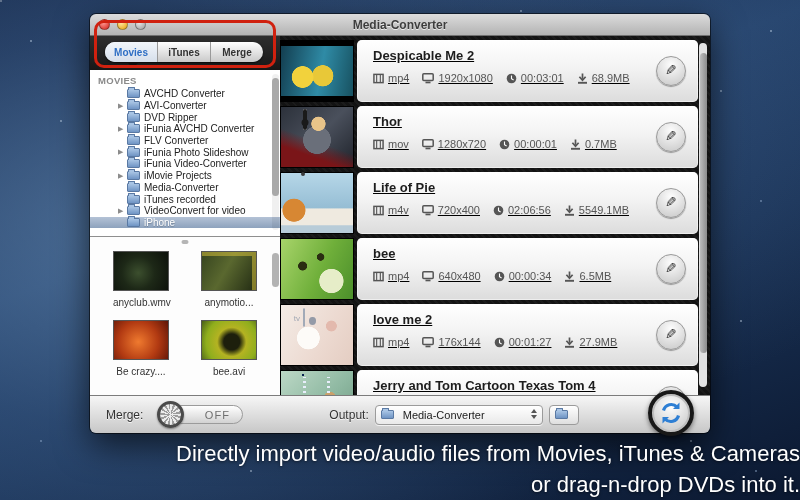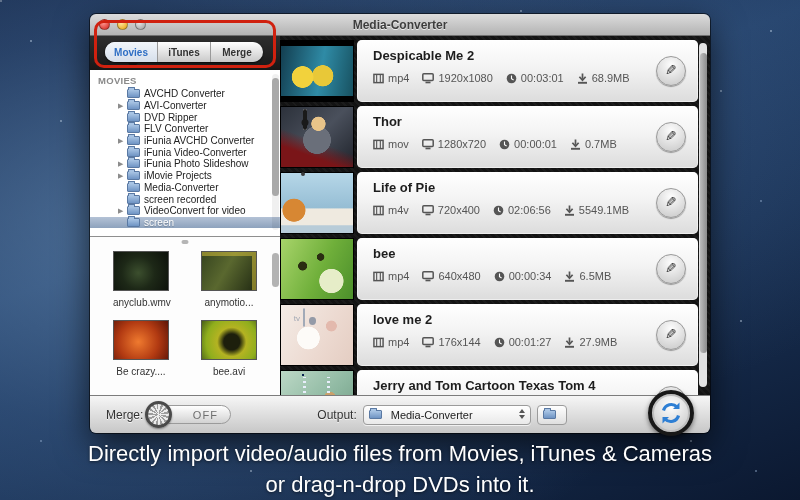--- a/index.html
+++ b/index.html
@@ -79,21 +79,21 @@
 
   
   .mainlist { flex:1 1 auto; position:relative; overflow:hidden; padding:4px 12px 0 0;
     background:
       repeating-linear-gradient(45deg, rgba(255,255,255,.035) 0 2px, rgba(0,0,0,0) 2px 5px),
       #131313; }
   .row { display:flex; height:62px; margin-bottom:4px; }
   .row .vthumb { width:74px; flex:0 0 74px; border:1px solid #000; }
   .card { flex:1; margin-left:3px; border-radius:5px; position:relative;
     background:linear-gradient(#ffffff 0%, #f3f3f3 45%, #dcdcdc 100%);
-    box-shadow:inset 0 0 0 1px rgba(255,255,255,.5); padding:8px 12px 0 16px; }
+    box-shadow:inset 0 0 0 1px rgba(255,255,255,.5); padding:8px 12px 0 16px;text-decoration:underline; }
   .vtitle { font-size:13px; font-weight:bold; color:#1d1d1d; }
   .meta { margin-top:9px; font-size:11px; color:#555; display:flex; align-items:center; }
   .mgroup { display:inline-flex; align-items:center; margin-right:13px; }
   .mgroup svg { margin-right:4px; }
   .dev { position:absolute; right:70px; top:50%; transform:translateY(-50%); }
   .edit-btn { position:absolute; right:12px; top:50%; transform:translateY(-50%);
     width:30px; height:30px; border-radius:50%; border:1px solid #9a9a9a;
     background:radial-gradient(circle at 50% 28%, #fdfdfd, #c6c6c6);
     box-shadow:0 1px 1px rgba(0,0,0,.35); display:flex; align-items:center; justify-content:center; }
   .edit-btn span { font-size:14px; color:#2b2b2b; transform:scaleX(-1) translateY(-1px); }
@@ -153,21 +153,21 @@
 
   .list-scroll { position:absolute; right:3px; top:7px; width:8px; height:344px;
     background:#e3e3e3; border-radius:5px; }
   .list-scroll .thumb { position:absolute; left:0.5px; top:10px; width:7px; height:300px;
     background:linear-gradient(90deg,#bdbdbd,#8c8c8c); border-radius:5px; }
 
   
   .footer { flex:0 0 38px; height:38px; border-top:1px solid #7c7c7c; border-radius:0 0 6px 6px;
     background:linear-gradient(#f6f6f6,#c7c7c7); display:flex; align-items:center; padding:12px 16px; position:relative; z-index:5; }
   .flabel { font-size:12px; color:#333; text-shadow:0 1px 0 rgba(255,255,255,.8); }
-  .merge-wrap { display:flex; align-items:center; margin-left:2px;text-align:right; }
+  .merge-wrap { display:flex; align-items:center; margin-left:14px;text-align:right; }
   .knob { width:27px; height:27px; border-radius:50%; border:3px solid #4a4a4a; z-index:2;
     background:repeating-conic-gradient(#ececec 0 14deg, #9d9d9d 14deg 28deg);
     box-shadow:0 1px 2px rgba(0,0,0,.4); }
   .off-pill { margin-left:-13px; padding-left:20px; width:72px; height:19px; border-radius:10px;
     border:1px solid #9b9b9b; background:linear-gradient(#ffffff,#d2d2d2);
     font-size:11px; color:#6f6f6f; letter-spacing:1px; display:flex; align-items:center; justify-content:center; }
   .output-wrap { display:flex; align-items:center; margin-left:86px; }
   .select { margin-left:6px; width:168px; height:20px; border:1px solid #9b9b9b; border-radius:4px;
     background:linear-gradient(#ffffff,#e9e9e9); display:flex; align-items:center; padding-left:5px; position:relative;
     box-shadow:0 1px 0 rgba(255,255,255,.7); }
@@ -177,21 +177,21 @@
   .select .arrows .up { border-bottom:4px solid #555; }
   .select .arrows .dn { border-top:4px solid #555; }
   .folder-btn { margin-left:6px; width:30px; height:20px; border:1px solid #9b9b9b; border-radius:4px;
     background:linear-gradient(#ffffff,#dfdfdf); display:flex; align-items:center; justify-content:center; }
   .convert-btn { position:absolute; right:16px; top:-6px; width:46px; height:46px; border-radius:50%;
     background:radial-gradient(circle at 50% 32%, #ffffff, #d2d2d2 70%);
     border:4px solid #181818; box-shadow:0 2px 5px rgba(0,0,0,.5), inset 0 0 0 2px #bfbfbf;
     display:flex; align-items:center; justify-content:center; }
 
   
-  .caption { position:absolute; left:0; right:0; top:438px; text-align:center; color:#fff;
+  .caption { position:absolute; left:0; right:0; top:438px; text-align:right; color:#fff;
     font-size:22px; line-height:31px; text-shadow:0 1px 3px rgba(0,0,0,.55); }
 </style>
 </head>
 <body>
 
 <div class="stage">
   <div class="stars"></div>
 
   <div class="window">
     <div class="titlebar">
@@ -226,64 +226,64 @@
           <div class="tree-item">
               <span class="arrow">▶</span>
               <span class="fold"></span>
               <span>AVI-Converter</span>
             </div>
           <div class="tree-item no-arrow">
               <span class="arrow">▶</span>
               <span class="fold"></span>
               <span>DVD Ripper</span>
             </div>
+          <div class="tree-item">
+              <span class="arrow">▶</span>
+              <span class="fold"></span>
+              <span>iFunia AVCHD Converter</span>
+            </div>
           <div class="tree-item no-arrow">
               <span class="arrow">▶</span>
               <span class="fold"></span>
               <span>FLV Converter</span>
             </div>
           <div class="tree-item">
               <span class="arrow">▶</span>
               <span class="fold"></span>
-              <span>iFunia AVCHD Converter</span>
+              <span>iFunia Photo Slideshow</span>
             </div>
           <div class="tree-item no-arrow">
               <span class="arrow">▶</span>
               <span class="fold"></span>
               <span>iFunia Video-Converter</span>
             </div>
           <div class="tree-item">
               <span class="arrow">▶</span>
               <span class="fold"></span>
-              <span>iFunia Photo Slideshow</span>
+              <span>iMovie Projects</span>
+            </div>
+          <div class="tree-item no-arrow">
+              <span class="arrow">▶</span>
+              <span class="fold"></span>
+              <span>Media-Converter</span>
+            </div>
+          <div class="tree-item no-arrow">
+              <span class="arrow">▶</span>
+              <span class="fold"></span>
+              <span>iTunes recorded</span>
             </div>
           <div class="tree-item">
               <span class="arrow">▶</span>
               <span class="fold"></span>
-              <span>iMovie Projects</span>
-            </div>
-          <div class="tree-item no-arrow">
-              <span class="arrow">▶</span>
-              <span class="fold"></span>
-              <span>Media-Converter</span>
-            </div>
-          <div class="tree-item no-arrow">
-              <span class="arrow">▶</span>
-              <span class="fold"></span>
-              <span>screen recorded</span>
-            </div>
-          <div class="tree-item">
-              <span class="arrow">▶</span>
-              <span class="fold"></span>
               <span>VideoConvert for video</span>
             </div>
           <div class="tree-item no-arrow selected">
               <span class="arrow">▶</span>
               <span class="fold"></span>
-              <span>screen</span>
+              <span>iPhone</span>
             </div>
           <div class="tree-scroll">
               <div class="thumb"></div>
             </div>
         </div>
 
         <div class="thumbpane">
           <div class="splitter-dot"></div>
           <div class="thumbgrid">
             <div class="tcell">

